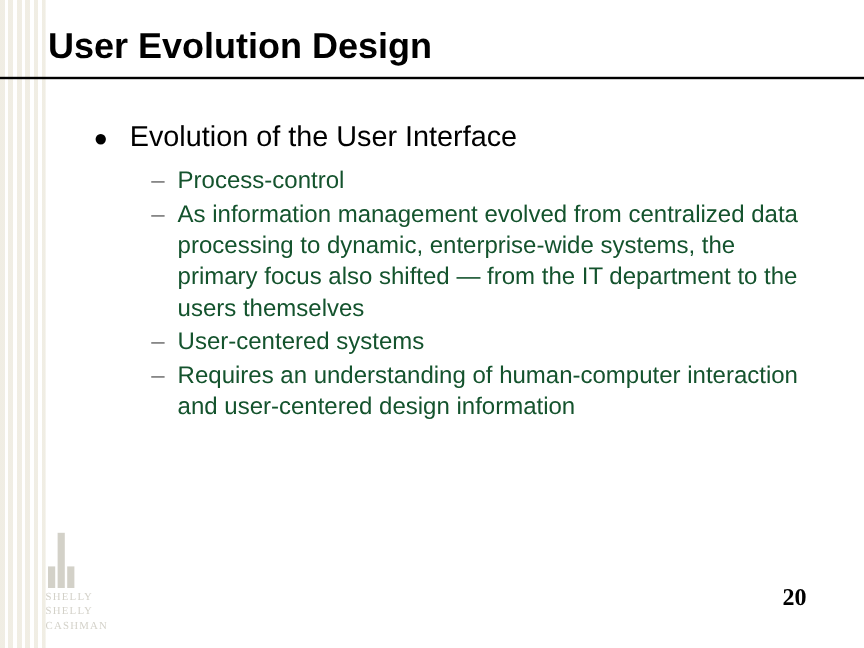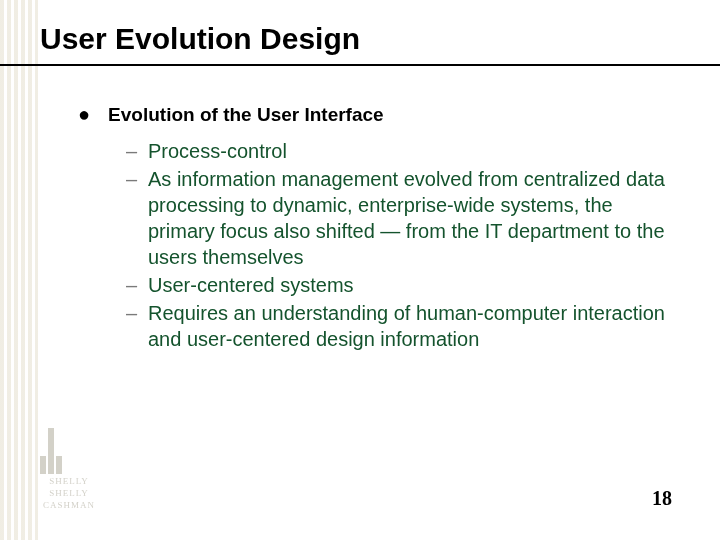--- a/index.html
+++ b/index.html
@@ -53,22 +53,22 @@
     display: flex;
     align-items: baseline;
     margin-bottom: 8px;
   }
   .bullet-dot {
     font-size: 20px;
     line-height: 26px;
     margin-right: 18px;
   }
   .bullet-text {
-    font-size: 19px;
-    font-weight: bold;
+    font-size: 24px;
+    font-weight: normal;
     line-height: 30px;
   }
   .sublist {
     margin-left: 48px;
     margin-top: 4px;
   }
   .sub-row {
     display: flex;
     align-items: flex-start;
     margin-bottom: 2px;
@@ -89,25 +89,24 @@
     position: absolute;
     right: 48px;
     bottom: 30px;
     font-size: 20px;
     font-weight: bold;
     font-family: "Times New Roman", serif;
   }
   .logo {
     position: absolute;
     left: 40px;
-    bottom: 38px;
+    bottom: 22px;
     width: 60px;
     height: 74px;
     opacity: 0.65;
-    text-align: center;
   }
   .logo .bars {
     display: flex;
     gap: 2px;
     height: 46px;
     align-items: flex-end;
   }
   .logo .bar {
     width: 6px;
     background: #bcb9ac;
@@ -162,13 +161,13 @@
   <div class="bars">
     <div class="bar b1"></div>
     <div class="bar b2"></div>
     <div class="bar b3"></div>
   </div>
   <div class="txt">SHELLY</div>
   <div class="txt">SHELLY</div>
   <div class="txt">CASHMAN</div>
 </div>
 
-<div class="pagenum">18</div>
+<div class="pagenum">20</div>
 
 </body></html>

